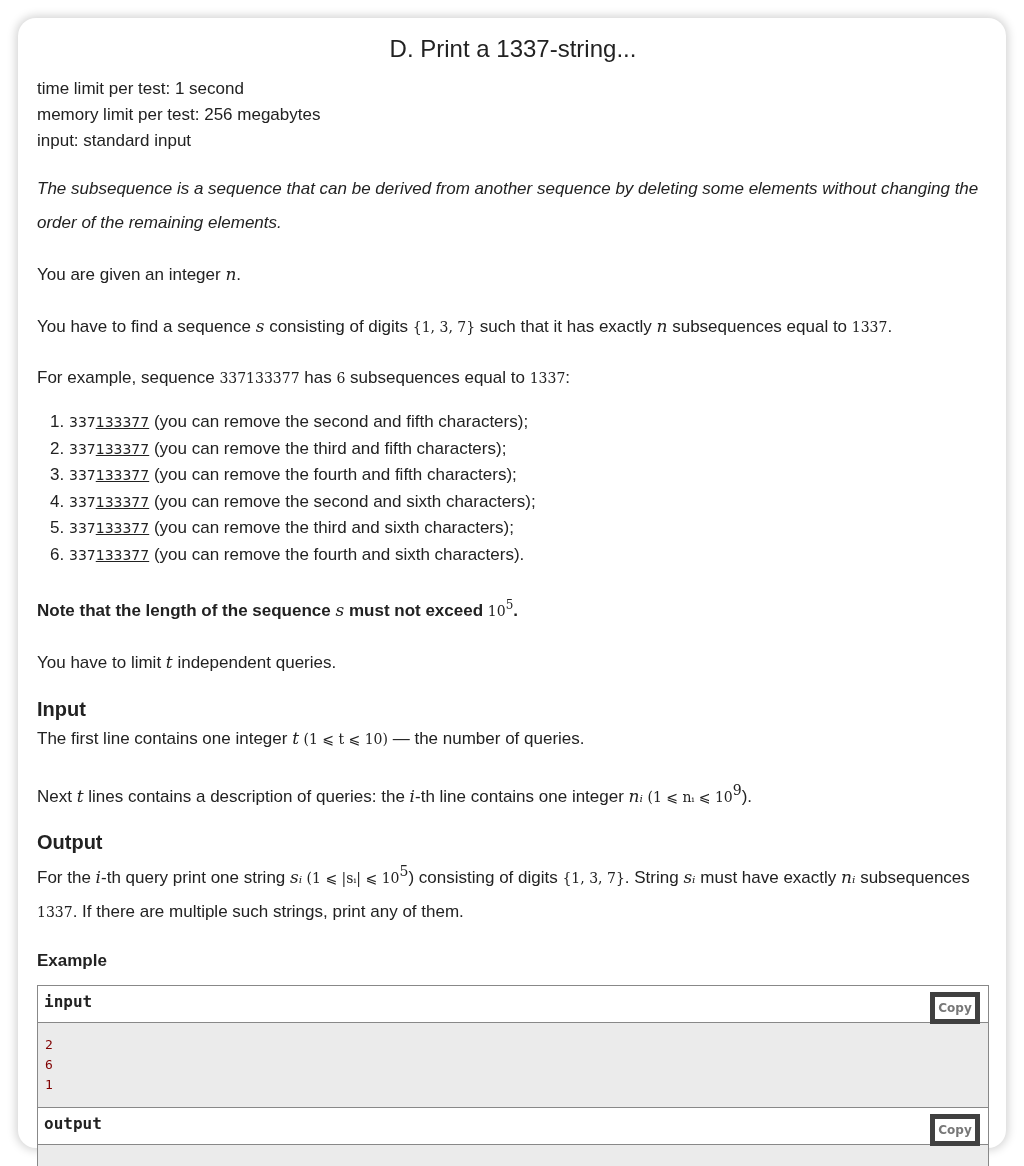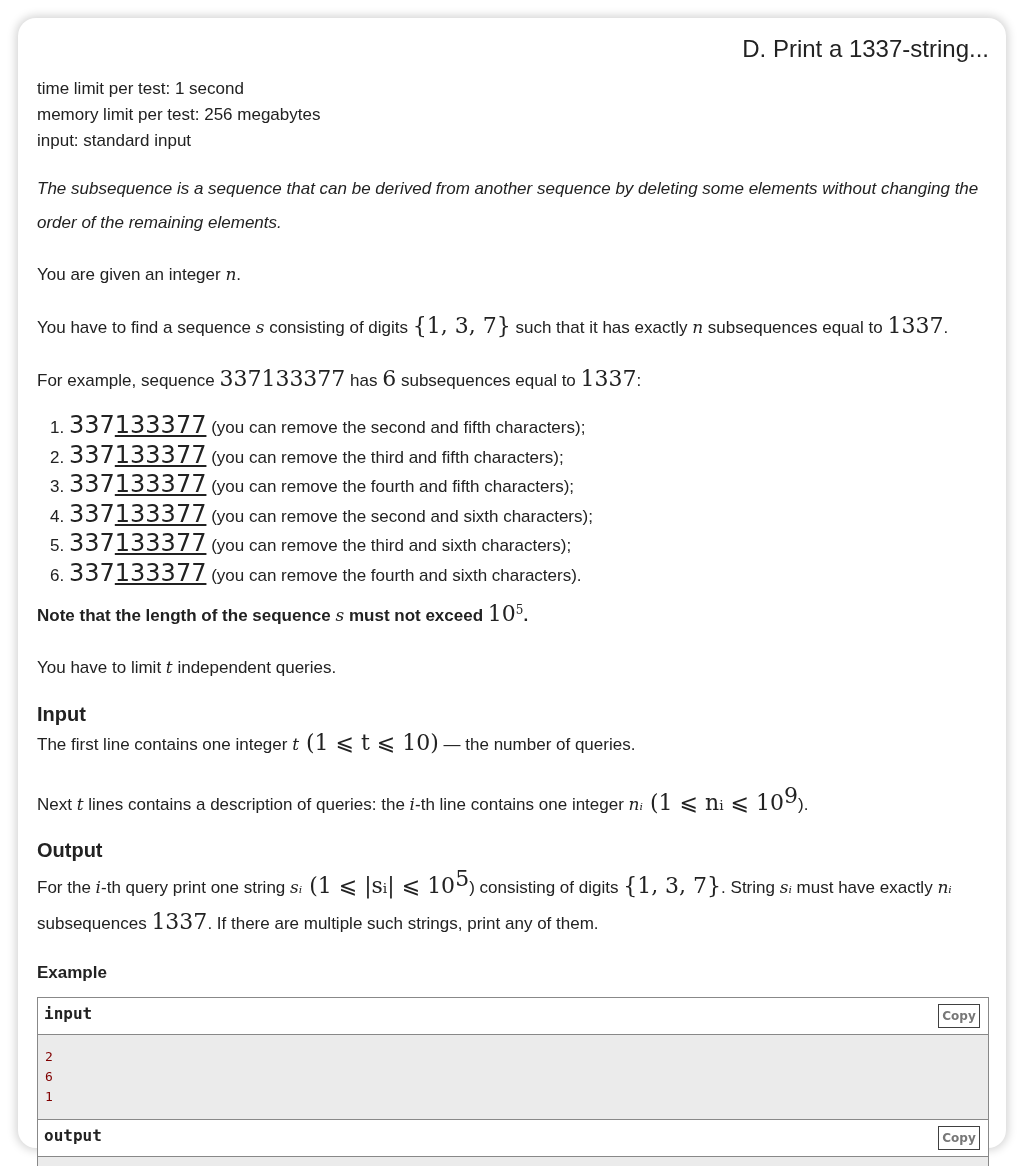--- a/index.html
+++ b/index.html
@@ -4,39 +4,39 @@
 <style>
   html, body { margin: 0; padding: 0; background: #ffffff; }
   body { width: 1024px; height: 1166px; position: relative; overflow: hidden;
          font-family: "Liberation Sans", sans-serif; color: #222; }
   .card {
     position: absolute; left: 18px; top: 18px; width: 988px; height: 1130px;
     background: #fff; border-radius: 18px;
     box-shadow: 0 0 10px 2px rgba(0,0,0,0.18);
   }
   .content { position: absolute; left: 19px; top: 0; width: 952px; }
-  .title { text-align: right; font-size: 24px; color: #222; margin-top: 16px; height: 34px; line-height: 30px; }
+  .title { text-align: center; font-size: 24px; color: #222; margin-top: 16px; height: 34px; line-height: 30px; }
   .meta { text-align: left; font-size: 17px; line-height: 26px; margin-top: 8px; }
   p { font-size: 17px; line-height: 34px; margin: 0; }
   .italic { font-style: italic; }
   .math { font-family: "DejaVu Serif", serif; font-style: italic; font-size: 17px; }
-  .mathr { font-family: "DejaVu Serif", serif; font-size: 22px; }
+  .mathr { font-family: "DejaVu Serif", serif; font-size: 14px; }
   .p-legend { margin-top: 18px; }
   .gap { margin-top: 17px; }
   ol { margin: 14px 0 0 0; padding-left: 32px; font-size: 17px; line-height: 26.5px; }
   ol li { padding-left: 0; }
-  .seq { font-family: "DejaVu Sans", sans-serif; font-size: 24px; }
+  .seq { font-family: "DejaVu Sans", sans-serif; font-size: 14px; }
   .u { text-decoration: underline; }
   .bold { font-weight: bold; }
   .section-title { font-weight: bold; font-size: 20px; line-height: 24px; margin-top: 17px; }
   .example-title { font-weight: bold; font-size: 17px; margin-top: 20px; line-height: 24px; }
   .example { margin-top: 12px; border: 1px solid #888; width: 950px; }
   .ex-head { height: 36px; border-bottom: 1px solid #888; position: relative; background: #fff; }
   .ex-head .label { position: absolute; left: 6px; top: 6px; font-family: "DejaVu Sans Mono", monospace; font-weight: bold; font-size: 16px; color: #222; }
-  .ex-head .copy { position: absolute; right: 8px; top: 6px; width: 40px; height: 22px; border: 1px solid #404040; font-family: "DejaVu Sans", sans-serif; font-weight: bold; font-size: 12px; color: #777; text-align: center; line-height: 22px; background: #fff; cursor: pointer; }
+  .ex-head .copy { position: absolute; right: 8px; top: 6px; width: 40px; height: 22px; border: 5px solid #404040; font-family: "DejaVu Sans", sans-serif; font-weight: bold; font-size: 12px; color: #777; text-align: center; line-height: 22px; background: #fff; cursor: pointer; }
   .ex-body { background: #ebebeb; padding: 12px 7px 10px 7px; font-family: "DejaVu Sans Mono", monospace; font-size: 13px; line-height: 20px; color: #800000; }
   .ex-body.in { height: 62px; padding-top: 12px; border-bottom: 1px solid #888; }
   .ex-body.out { height: 44px; padding-top: 20px; }
   sup { font-size: 12px; }
 </style>
 </head>
 <body>
 
 <div class="card">
   <div class="content">
@@ -57,21 +57,21 @@
 
     <ol>
       <li><span class="seq">337</span><span class="seq u">133377</span> <span>(you can remove the second and fifth characters);</span></li>
       <li><span class="seq">337</span><span class="seq u">133377</span> <span>(you can remove the third and fifth characters);</span></li>
       <li><span class="seq">337</span><span class="seq u">133377</span> <span>(you can remove the fourth and fifth characters);</span></li>
       <li><span class="seq">337</span><span class="seq u">133377</span> <span>(you can remove the second and sixth characters);</span></li>
       <li><span class="seq">337</span><span class="seq u">133377</span> <span>(you can remove the third and sixth characters);</span></li>
       <li><span class="seq">337</span><span class="seq u">133377</span> <span>(you can remove the fourth and sixth characters).</span></li>
     </ol>
 
-    <p class="bold gap" style="margin-top:4px"><span>Note that the length of the sequence </span><span class="math" style="font-weight:normal">s</span><span> must not exceed </span><span class="mathr" style="font-weight:normal">10</span><sup class="mathr" style="font-weight:normal;font-size:12px">5</sup><span>.</span></p>
+    <p class="bold gap" style="margin-top:20px"><span>Note that the length of the sequence </span><span class="math" style="font-weight:normal">s</span><span> must not exceed </span><span class="mathr" style="font-weight:normal">10</span><sup class="mathr" style="font-weight:normal;font-size:12px">5</sup><span>.</span></p>
 
     <p class="gap"><span>You have to limit </span><span class="math">t</span><span> independent queries.</span></p>
 
     <div class="section-title">Input</div>
     <p><span>The first line contains one integer </span><span class="math">t</span><span class="mathr"> (1 ⩽ t ⩽ 10)</span><span> — the number of queries.</span></p>
     <p class="gap"><span>Next </span><span class="math">t</span><span> lines contains a description of queries: the </span><span class="math">i</span><span>-th line contains one integer </span><span class="math">nᵢ</span><span class="mathr"> (1 ⩽ nᵢ ⩽ 10</span><sup class="mathr">9</sup><span>).</span></p>
 
     <div class="section-title">Output</div>
     <p><span>For the </span><span class="math">i</span><span>-th query print one string </span><span class="math">sᵢ</span><span class="mathr"> (1 ⩽ |sᵢ| ⩽ 10</span><sup class="mathr">5</sup><span>) consisting of digits </span><span class="mathr">{1, 3, 7}</span><span>. String </span><span class="math">sᵢ</span><span> must have exactly </span><span class="math">nᵢ</span><span> subsequences </span><span class="mathr">1337</span><span>. If there are multiple such strings, print any of them.</span></p>
 

